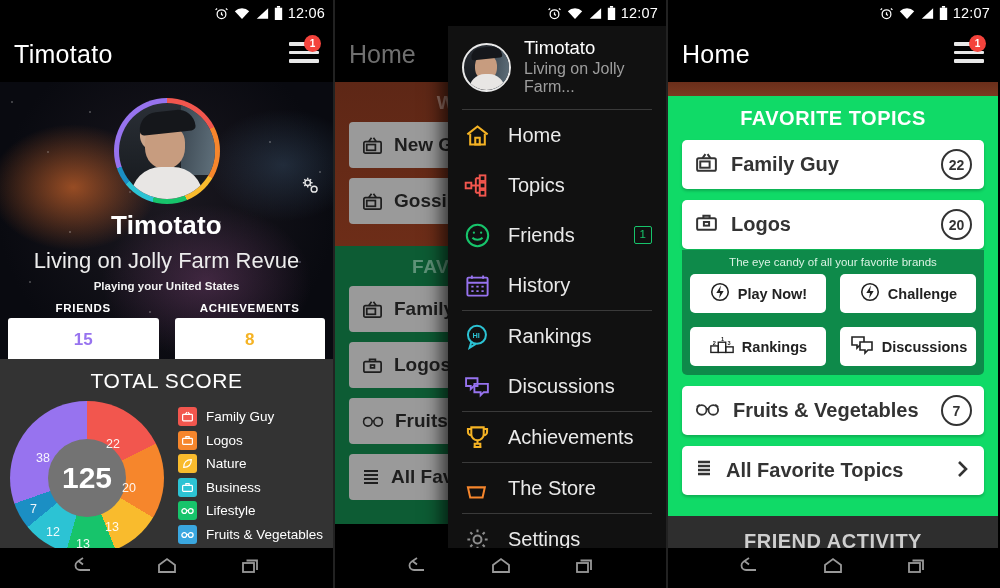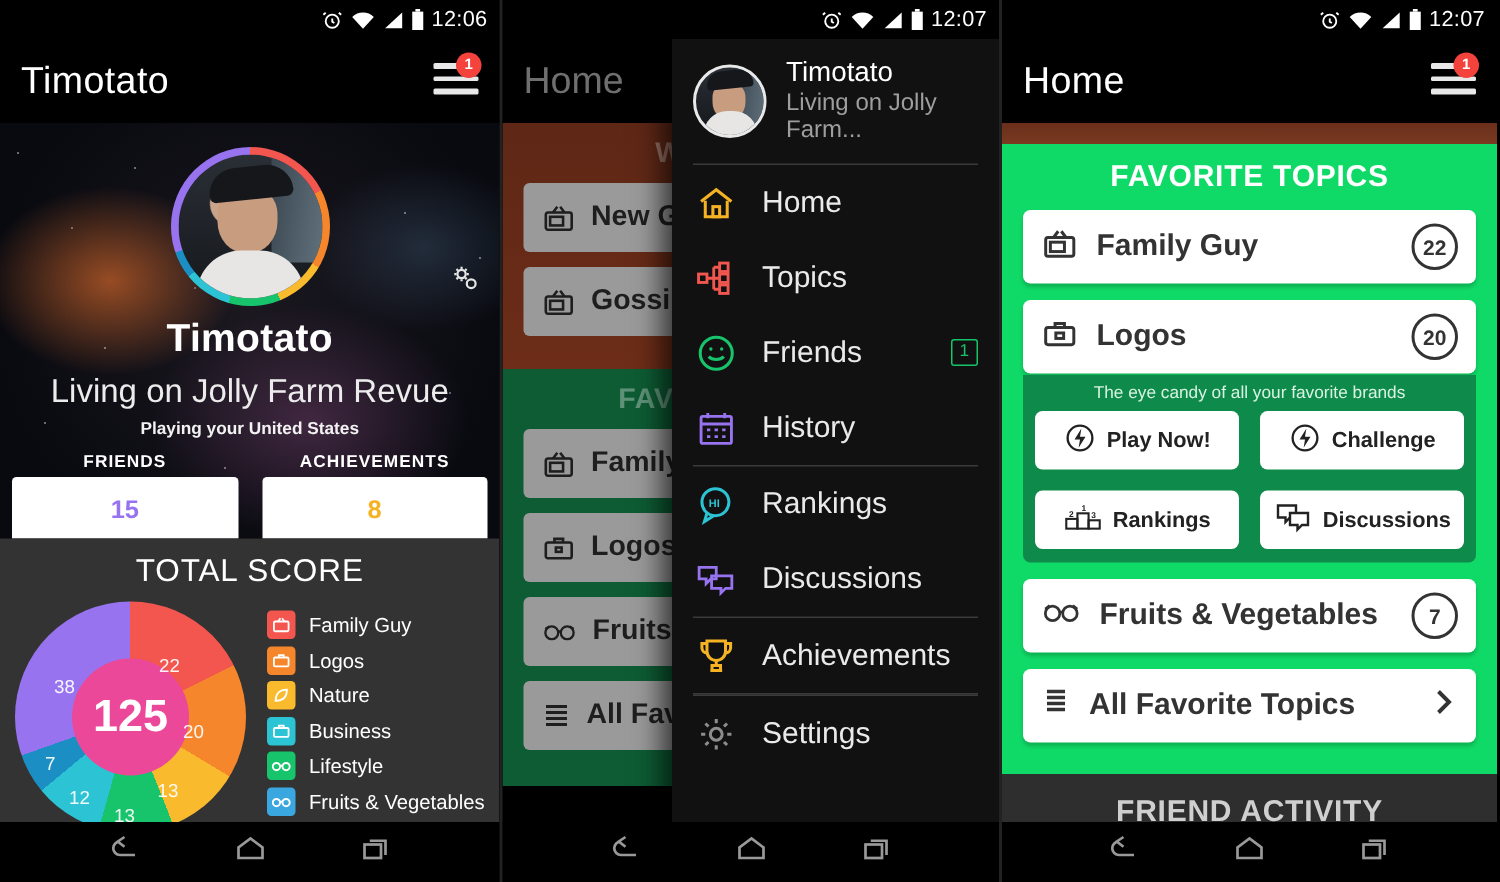--- a/index.html
+++ b/index.html
@@ -134,21 +134,21 @@
   .score-sec { background: #333333; height: 211px; position: relative; }
   .score-title {
     text-align: center; color: #fff; font-size: 21px; font-weight: 500;
     letter-spacing: .6px; padding-top: 10px;
   }
   .score-body { display: flex; padding: 8px 0 0 10px; }
   .donut-wrap { position: relative; width: 154px; height: 154px; }
   .donut { width: 154px; height: 154px; border-radius: 50%; }
   .donut-hole {
     position: absolute; top: 50%; left: 50%; transform: translate(-50%,-50%);
-    width: 78px; height: 78px; border-radius: 50%; background: #ec4899;
+    width: 78px; height: 78px; border-radius: 50%; background: #737373;
     display: flex; align-items: center; justify-content: center;
     color: #fff; font-size: 30px; font-weight: bold;
   }
   .slice-lbl { position: absolute; color: #fff; font-size: 12.5px; opacity: .92; }
   .legend { flex: 1; padding: 4px 0 0 14px; }
   .leg-item { display: flex; align-items: center; gap: 9px; height: 23.5px; }
   .leg-ico {
     width: 19px; height: 19px; border-radius: 3px;
     display: flex; align-items: center; justify-content: center;
     color: #fff; flex: 0 0 19px;
@@ -582,20 +582,29 @@
               <svg width="27" height="27" viewBox="0 0 24 24" fill="none" stroke="#f5b324" stroke-width="1.8">
                 <path d="M6.5 3 h11 v6 a5.5 5.5 0 0 1 -11 0 Z"></path>
                 <path d="M6.5 4.5 H3.5 v2.5 a3 3 0 0 0 3 3"></path>
                 <path d="M17.5 4.5 H20.5 v2.5 a3 3 0 0 1 -3 3"></path>
                 <path d="M12 14.5 v3 M8.5 20.5 h7 M9.5 17.5 h5 v3 h-5 Z"></path>
               </svg>
             </span>
             <span class="dr-label">Achievements</span>
           </div>
           <div class="dr-divider"></div>
+          <div class="dr-item">
+            <span class="dr-ico">
+              <svg width="27" height="27" viewBox="0 0 24 24" fill="none" stroke="#f6862c" stroke-width="1.8">
+                <path d="M3.5 11 h15 L16.5 20 h-11 Z"></path>
+                <path d="M11 11 #f6862c11 7 14 4.5 17 3.5"></path>
+              </svg>
+            </span>
+            <span class="dr-label">The Store</span>
+          </div>
           <div class="dr-divider"></div>
           <div class="dr-item">
             <span class="dr-ico">
               <svg width="27" height="27" viewBox="0 0 24 24" fill="none" stroke="#8d8d8d" stroke-width="1.8">
                 <circle cx="12" cy="12" r="3.5"></circle>
                 <path d="M12 3 v2.5 M12 18.5 v2.5 M3 12 h2.5 M18.5 12 h2.5 M5.6 5.6 l1.8 1.8 M16.6 16.6 l1.8 1.8 M18.4 5.6 l-1.8 1.8 M7.4 16.6 l-1.8 1.8"></path>
               </svg>
             </span>
             <span class="dr-label">Settings</span>
           </div>

